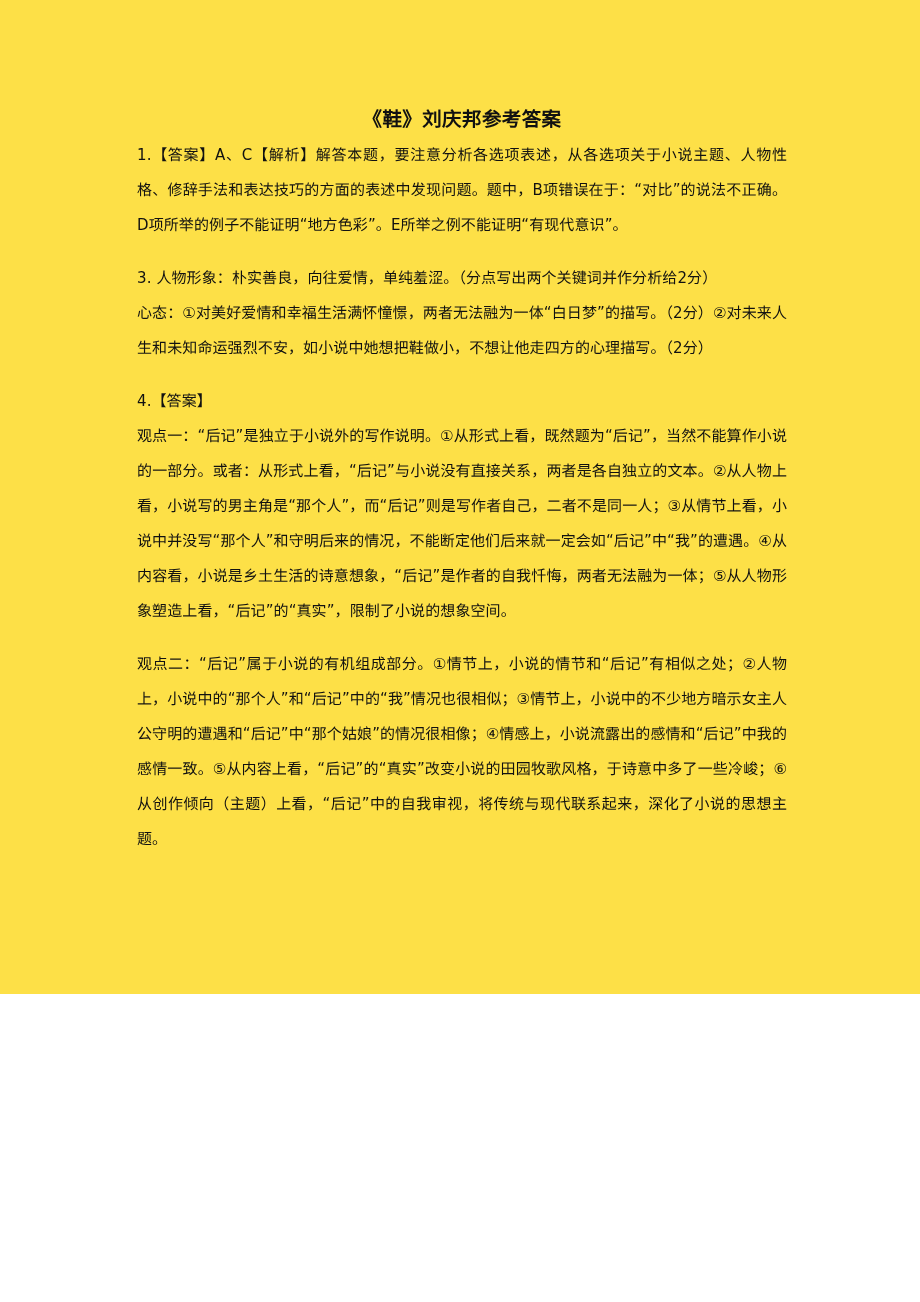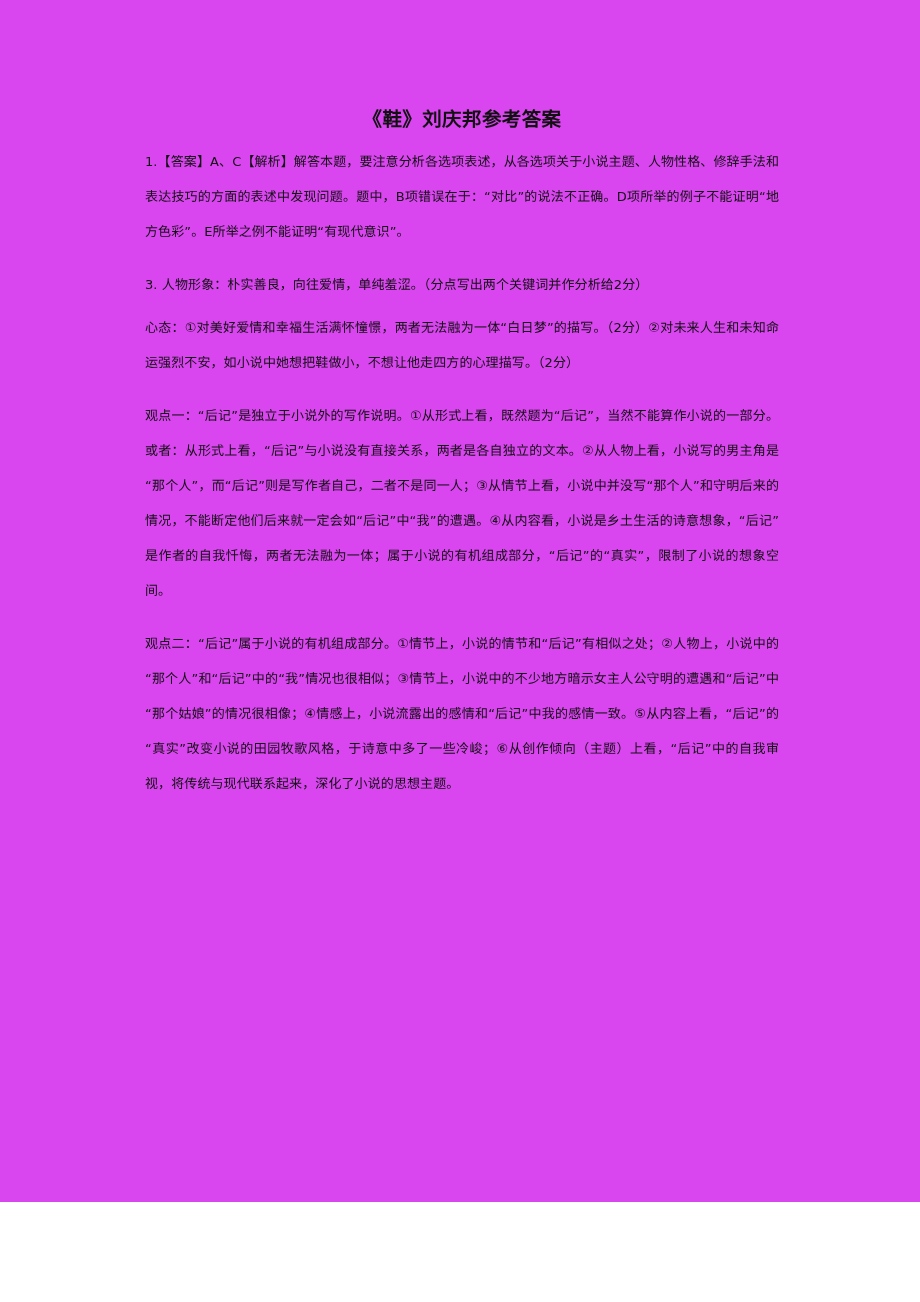--- a/index.html
+++ b/index.html
@@ -8,47 +8,47 @@
     padding: 0;
     background: #ffffff;
   }
   body {
     font-family: "DejaVu Sans", "Liberation Sans", sans-serif;
     color: #111111;
   }
   .page {
     position: relative;
     width: 920px;
-    height: 1202px;
-    background: #d946ef;
+    height: 994px;
+    background: #fde047;
     box-sizing: border-box;
     overflow: hidden;
     text-decoration: underline;
   }
   .content {
     position: absolute;
     left: 137px;
     top: 103px;
     width: 650px;
   }
   .doc-title {
     text-align: center;
     font-size: 19.5px;
     line-height: 33px;
     font-weight: 600;
     letter-spacing: 0.4px;
     margin: 0 0 2px 0;
     color: #111111;
   }
   .para {
-    font-size: 13px;
+    font-size: 15px;
     line-height: 35px;
     text-align: justify;
     text-justify: inter-ideograph;
-    margin: 8px;
+    margin: 0;
     color: #111111;
     letter-spacing: 0.1px;
     word-break: break-all;
   }
   .para + .para {
     margin-top: 0;
   }
   .block {
     margin-bottom: 18px;
   }
@@ -71,21 +71,22 @@
       <p class="para">1.【答案】A、C【解析】解答本题，要注意分析各选项表述，从各选项关于小说主题、人物性格、修辞手法和表达技巧的方面的表述中发现问题。题中，B项错误在于：“对比”的说法不正确。D项所举的例子不能证明“地方色彩”。E所举之例不能证明“有现代意识”。</p>
     </div>
 
 
     <div class="block tight">
       <p class="para">3. 人物形象：朴实善良，向往爱情，单纯羞涩。（分点写出两个关键词并作分析给2分）</p>
       <p class="para">心态：①对美好爱情和幸福生活满怀憧憬，两者无法融为一体“白日梦”的描写。（2分）②对未来人生和未知命运强烈不安，如小说中她想把鞋做小，不想让他走四方的心理描写。（2分）</p>
     </div>
 
     <div class="block tight">
-      <p class="para">观点一：“后记”是独立于小说外的写作说明。①从形式上看，既然题为“后记”，当然不能算作小说的一部分。或者：从形式上看，“后记”与小说没有直接关系，两者是各自独立的文本。②从人物上看，小说写的男主角是“那个人”，而“后记”则是写作者自己，二者不是同一人；③从情节上看，小说中并没写“那个人”和守明后来的情况，不能断定他们后来就一定会如“后记”中“我”的遭遇。④从内容看，小说是乡土生活的诗意想象，“后记”是作者的自我忏悔，两者无法融为一体；属于小说的有机组成部分，“后记”的“真实”，限制了小说的想象空间。</p>
+      <p class="para">4.【答案】</p>
+      <p class="para">观点一：“后记”是独立于小说外的写作说明。①从形式上看，既然题为“后记”，当然不能算作小说的一部分。或者：从形式上看，“后记”与小说没有直接关系，两者是各自独立的文本。②从人物上看，小说写的男主角是“那个人”，而“后记”则是写作者自己，二者不是同一人；③从情节上看，小说中并没写“那个人”和守明后来的情况，不能断定他们后来就一定会如“后记”中“我”的遭遇。④从内容看，小说是乡土生活的诗意想象，“后记”是作者的自我忏悔，两者无法融为一体；⑤从人物形象塑造上看，“后记”的“真实”，限制了小说的想象空间。</p>
     </div>
 
     <div class="block">
       <p class="para">观点二：“后记”属于小说的有机组成部分。①情节上，小说的情节和“后记”有相似之处；②人物上，小说中的“那个人”和“后记”中的“我”情况也很相似；③情节上，小说中的不少地方暗示女主人公守明的遭遇和“后记”中“那个姑娘”的情况很相像；④情感上，小说流露出的感情和“后记”中我的感情一致。⑤从内容上看，“后记”的“真实”改变小说的田园牧歌风格，于诗意中多了一些冷峻；⑥从创作倾向（主题）上看，“后记”中的自我审视，将传统与现代联系起来，深化了小说的思想主题。</p>
     </div>
 
   </div>
 </div>
 
 </body></html>

